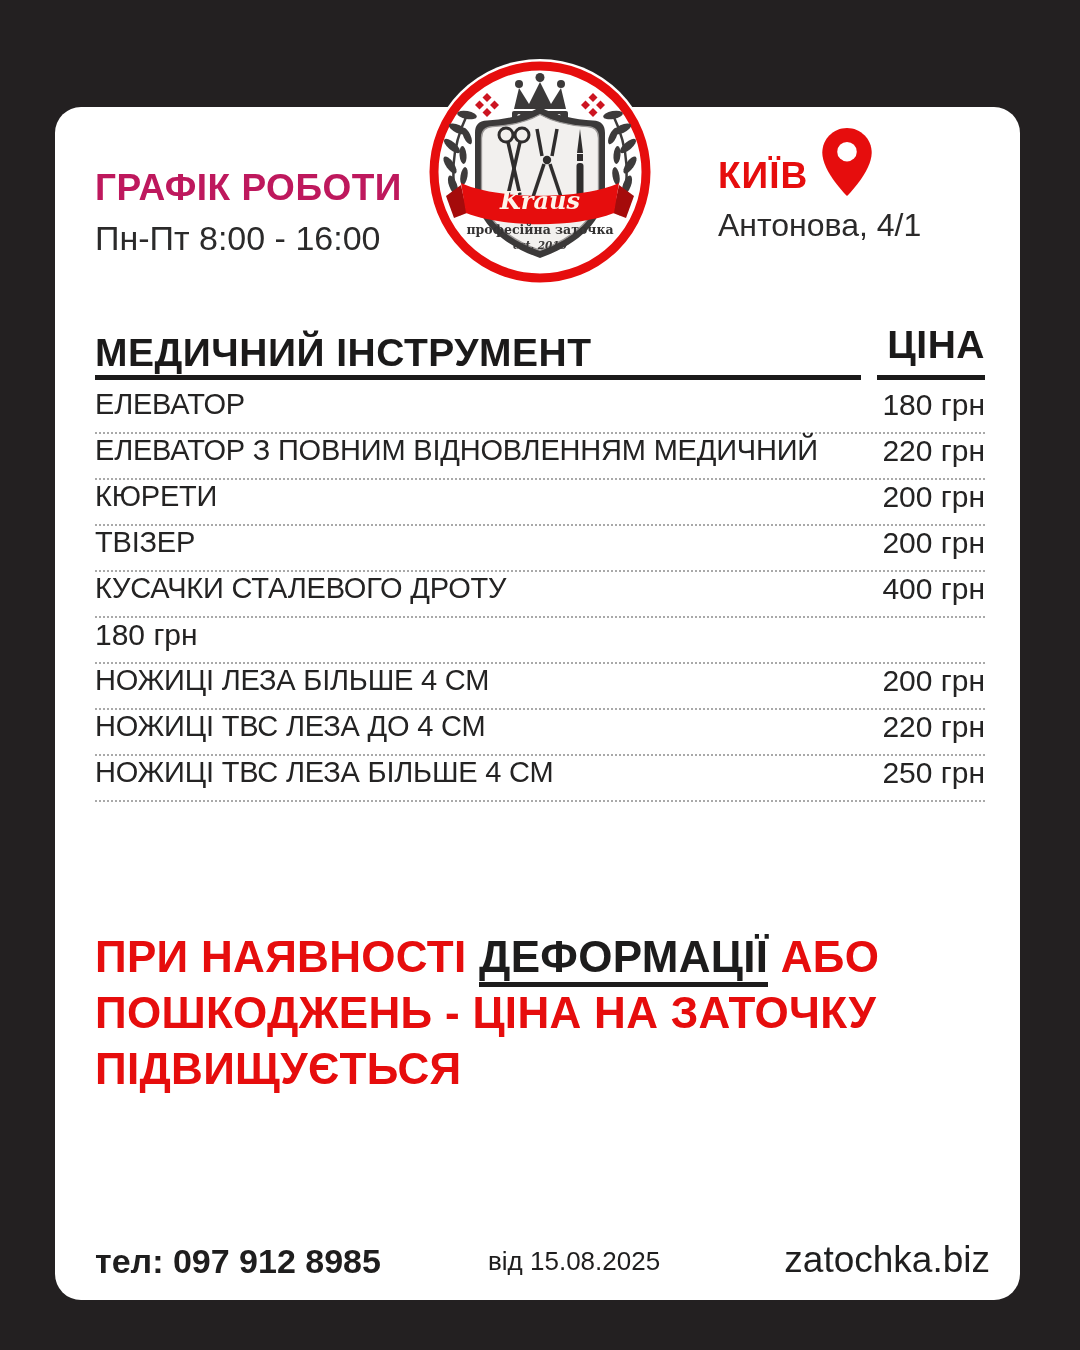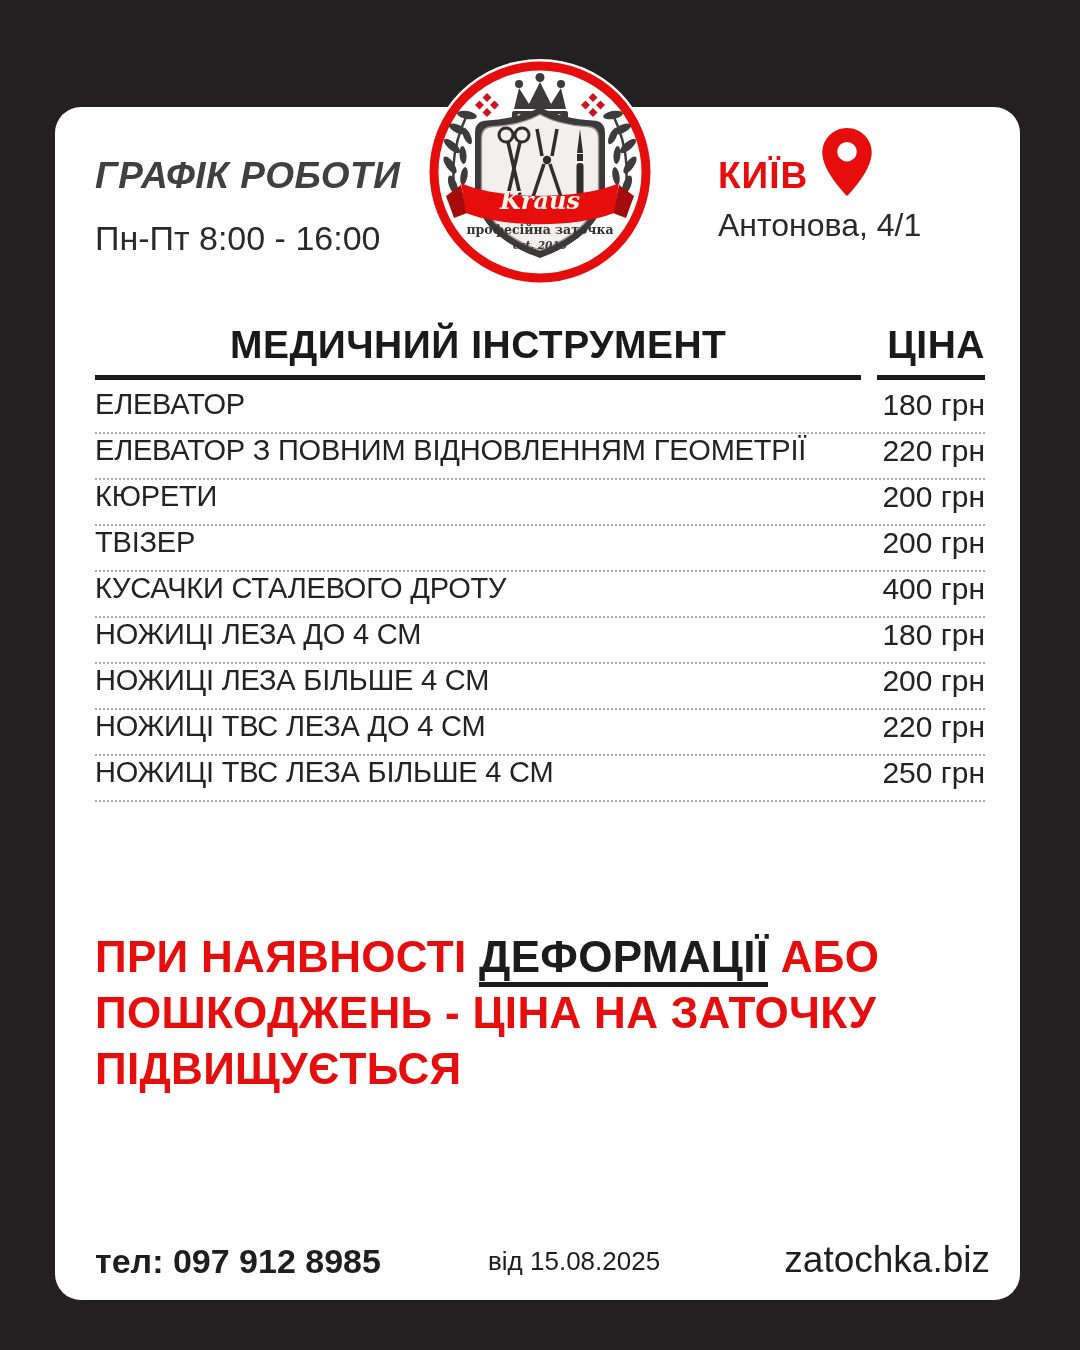--- a/index.html
+++ b/index.html
@@ -3,34 +3,34 @@
 <meta charset="utf-8">
 <style>
   * { margin:0; padding:0; box-sizing:border-box; }
   html,body { background:#232021; }
   body { font-family:"Liberation Sans", sans-serif; }
   .page { position:relative; width:1080px; height:1350px; background:#232021; overflow:hidden; }
   .card { position:absolute; left:55px; top:107px; width:965px; height:1193px;
           background:#ffffff; border-radius:26px; }
   .logo { position:absolute; left:425px; top:57px; width:230px; height:230px; }
 
-  .schedule-title { position:absolute; left:40px; top:48px; font-size:37px; font-weight:800;
-                    color:#404040; letter-spacing:0.5px; white-space:nowrap;font-style:italic; }
+  .schedule-title { position:absolute; left:40px; top:60px; font-size:37px; font-weight:800;
+                    color:#be185d; letter-spacing:0.5px; white-space:nowrap; }
   .hours { position:absolute; left:40px; top:112px; font-size:34px; color:#2b2a2a; white-space:nowrap; }
 
   .city { position:absolute; left:663px; top:48px; font-size:37px; font-weight:800;
           color:#e60d0d; letter-spacing:1px; white-space:nowrap; }
   .pin  { position:absolute; left:766px; top:20px; width:52px; height:70px; }
   .address { position:absolute; left:663px; top:97px; font-size:32px; line-height:43px;
              color:#2b2a2a; white-space:nowrap; }
 
   .table-header { position:absolute; left:40px; top:216px; width:890px;
                   display:flex; gap:16px; align-items:flex-end; }
   .th-item  { flex:1; font-size:39px; font-weight:800; color:#1b1a1a; letter-spacing:0.5px;
-              border-bottom:5px solid #1b1a1a; padding-bottom:8px; white-space:nowrap;text-align:center; }
+              border-bottom:5px solid #1b1a1a; white-space:nowrap; }
   .th-price { font-size:39px; font-weight:800; color:#1b1a1a; letter-spacing:0.5px;
               border-bottom:5px solid #1b1a1a; padding-bottom:8px; padding-left:10px; white-space:nowrap;text-align:right; }
 
   .rows { position:absolute; left:40px; top:281px; width:890px; }
   .row  { height:46px; display:flex; justify-content:space-between; align-items:flex-start;
           border-bottom:2px dotted #a9a9a9; }
   .row-name  { font-size:29px; color:#242323; letter-spacing:-0.2px; white-space:nowrap; }
   .row-price { font-size:30px; color:#242323; white-space:nowrap; }
 
   .warning { position:absolute; left:40px; top:822px; width:920px;
@@ -65,37 +65,36 @@
       <div class="th-item">МЕДИЧНИЙ ІНСТРУМЕНТ</div>
       <div class="th-price">ЦІНА</div>
     </div>
 
     <div class="rows">
         <div class="row">
           <span class="row-name">ЕЛЕВАТОР</span>
           <span class="row-price">180 грн</span>
         </div>
         <div class="row">
-          <span class="row-name">ЕЛЕВАТОР З ПОВНИМ ВІДНОВЛЕННЯМ ГЕОМЕТРІЇ</span>
+          <span class="row-name">ЕЛЕВАТОР З ПОВНИМ ВІДНОВЛЕННЯМ МЕДИЧНИЙ</span>
           <span class="row-price">220 грн</span>
         </div>
         <div class="row">
           <span class="row-name">КЮРЕТИ</span>
           <span class="row-price">200 грн</span>
         </div>
         <div class="row">
           <span class="row-name">ТВІЗЕР</span>
           <span class="row-price">200 грн</span>
         </div>
         <div class="row">
           <span class="row-name">КУСАЧКИ СТАЛЕВОГО ДРОТУ</span>
           <span class="row-price">400 грн</span>
         </div>
         <div class="row">
-          <span class="row-name">НОЖИЦІ ЛЕЗА ДО 4 СМ</span>
           <span class="row-price">180 грн</span>
         </div>
         <div class="row">
           <span class="row-name">НОЖИЦІ ЛЕЗА БІЛЬШЕ 4 СМ</span>
           <span class="row-price">200 грн</span>
         </div>
         <div class="row">
           <span class="row-name">НОЖИЦІ ТВС ЛЕЗА ДО 4 СМ</span>
           <span class="row-price">220 грн</span>
         </div>

